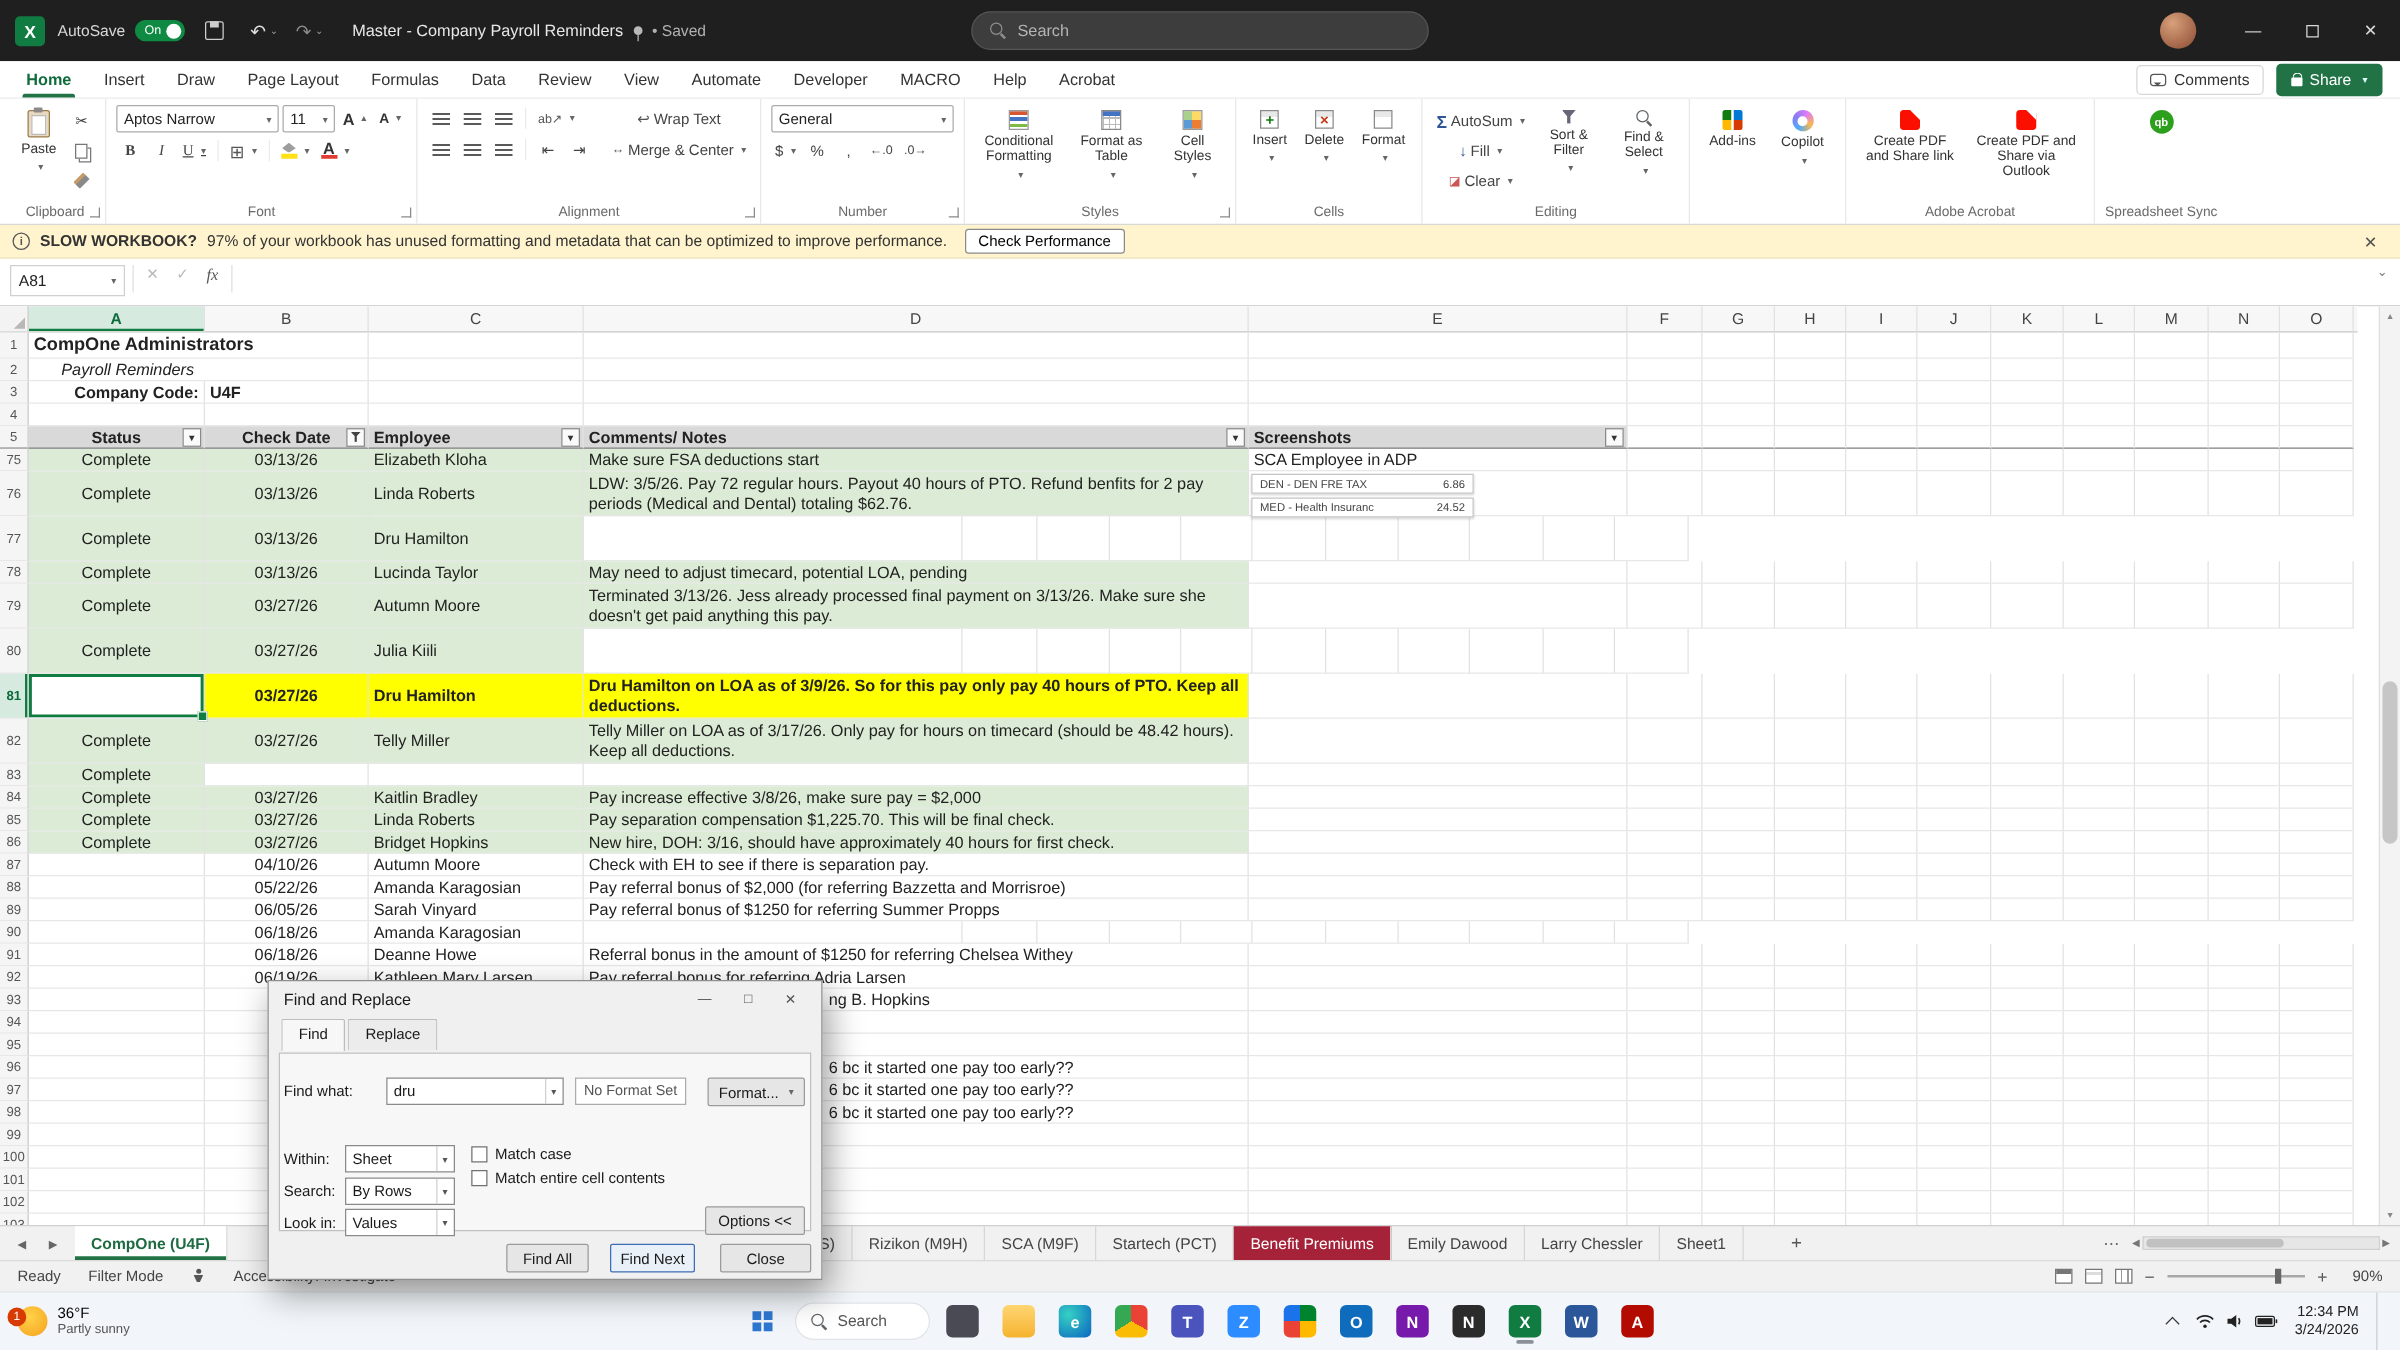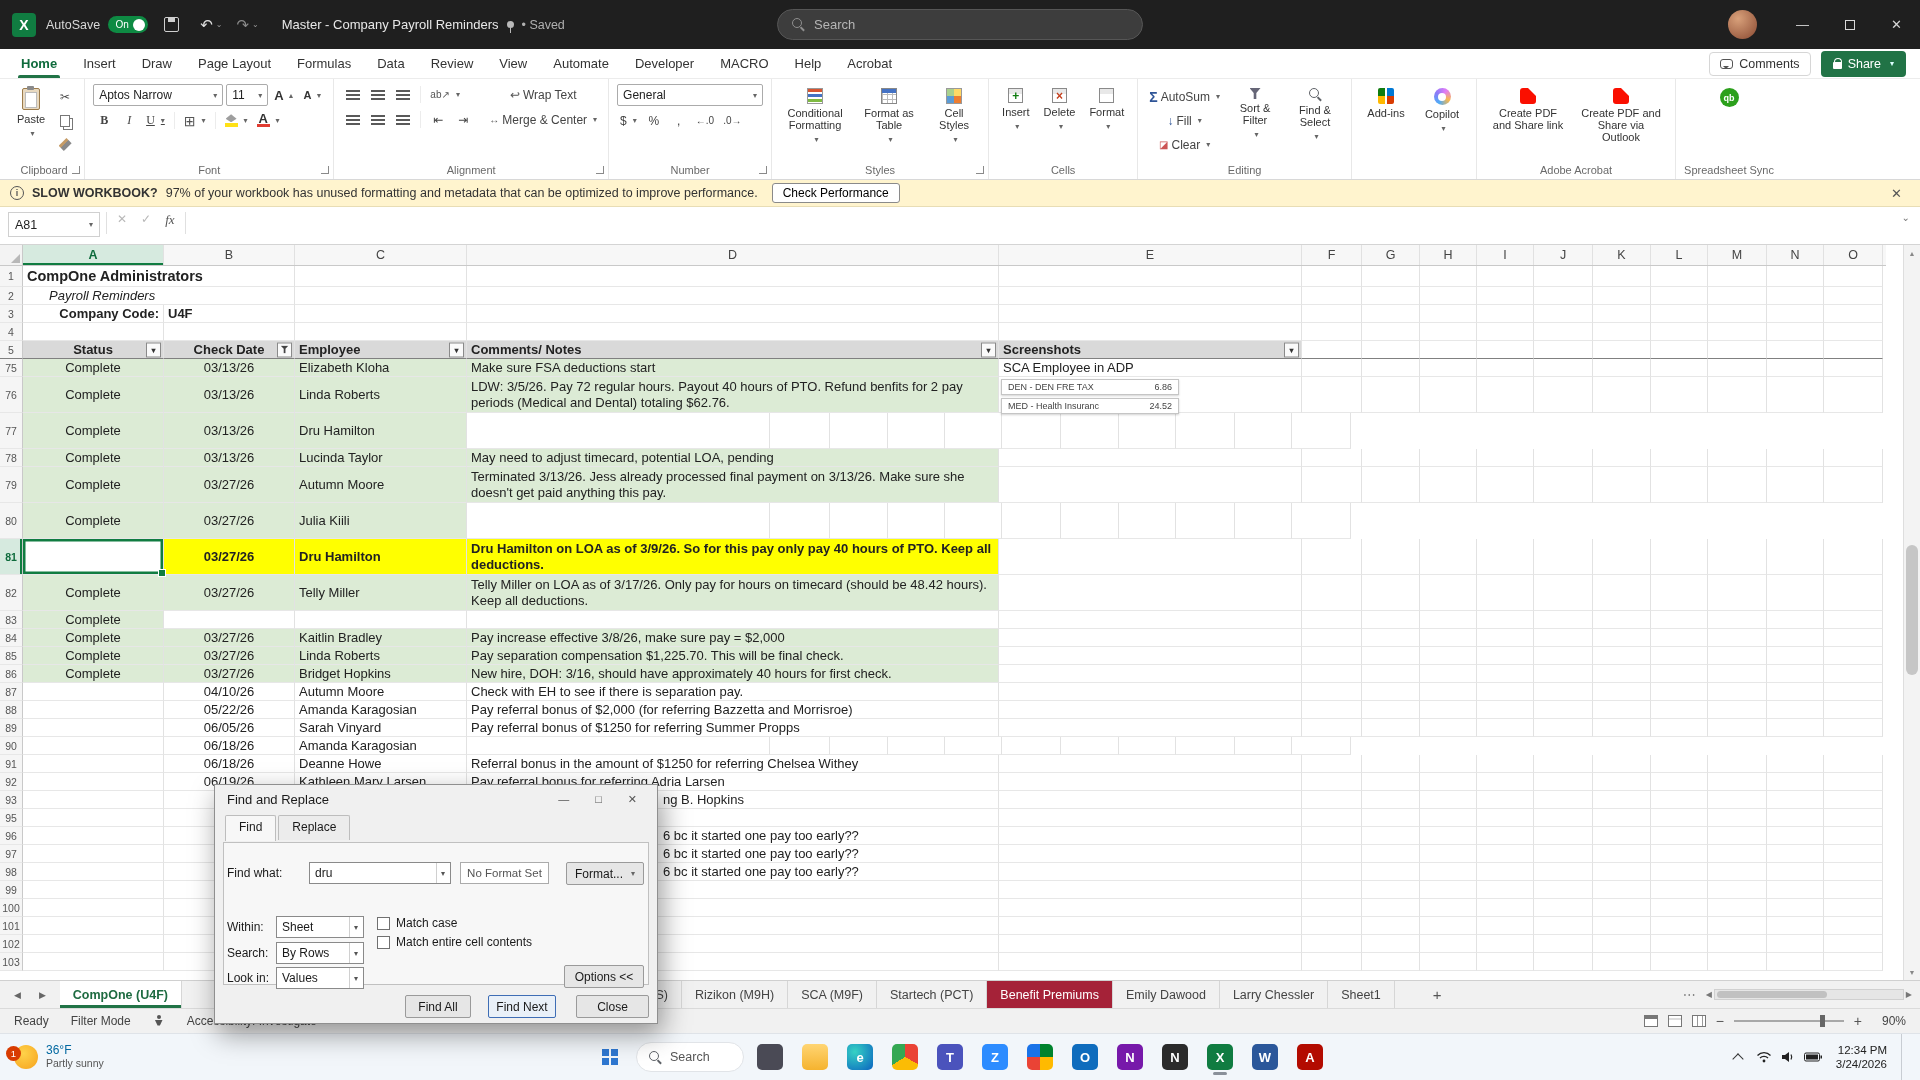--- a/index.html
+++ b/index.html
@@ -173,21 +173,21 @@
 .zoomth{position:absolute;left:78%;top:-5px;width:5px;height:12px;background:#666}
 .zpm{font-size:14px;color:#555;cursor:pointer}
 .zlabel{width:34px;text-align:right;cursor:pointer}
 
 
 .taskbar{position:absolute;top:1033px;left:0;width:1920px;height:47px;background:#f2f6fa;border-top:1px solid #dfe3e8;display:flex;align-items:center}
 .weather{display:flex;align-items:center;gap:8px;padding:0 14px;position:relative;cursor:pointer}
 .wsun{position:relative;width:24px;height:24px;border-radius:50%;background:radial-gradient(circle at 40% 35%,#ffd24a,#f6a21d)}
 .wbadge{position:absolute;left:6px;top:2px;min-width:15px;height:15px;border-radius:8px;background:#d83b01;color:#fff;font-size:9.5px;display:flex;align-items:center;justify-content:center;z-index:2;padding:0 3px}
 .wtxt{line-height:13px}
-.wtemp{font-size:12px;color:#0369a1}
+.wtemp{font-size:12px;color:#000000}
 .wdesc{font-size:10.5px;color:#555}
 .tcenter{position:absolute;left:50%;transform:translateX(-50%);display:flex;align-items:center;gap:7px}
 .tbico{width:38px;height:38px;border-radius:6px;display:flex;align-items:center;justify-content:center;position:relative;cursor:pointer}
 .win{position:relative;width:16px;height:16px}
 .win::before{content:"";position:absolute;width:7px;height:7px;background:#2e77d0;box-shadow:9px 0 0 #2e77d0,0 9px 0 #2e77d0,9px 9px 0 #2e77d0}
 .tsrch{width:108px;height:30px;background:#fff;border:1px solid #e1e4e8;border-radius:15px;display:flex;align-items:center;gap:8px;padding:0 12px;color:#555;font-size:12.5px;cursor:pointer}
 .appic{width:26px;height:26px;border-radius:5px;display:flex;align-items:center;justify-content:center;color:#fff;font-weight:bold;font-size:13px}
 .tbico.active::after{content:"";position:absolute;bottom:1px;left:12px;width:14px;height:3px;border-radius:2px;background:#8a9099}
 .tray{margin-left:auto;display:flex;align-items:center;gap:14px;padding-right:14px}
 .chev{width:8px;height:8px;border-left:1.6px solid #333;border-top:1.6px solid #333;transform:rotate(45deg);margin-top:3px;cursor:pointer}
@@ -1010,20 +1010,38 @@
           <div class="c" style="width: 57px;"></div>
           <div class="c" style="width: 57px;"></div>
           <div class="c" style="width: 59px;"></div>
           <div class="c" style="width: 58px;"></div>
           <div class="c" style="width: 57px;"></div>
           <div class="c" style="width: 59px;"></div>
           <div class="c" style="width: 57px;"></div>
           <div class="c" style="width: 59px;"></div>
         </div>
         <div class="grow" style="height: 18px;">
+          <div class="gut">94</div>
+          <div class="c ctr" style="width: 141px;"></div>
+          <div class="c ctr" style="width: 131px;"></div>
+          <div class="c" style="width: 172px;"></div>
+          <div class="c" style="width: 532px;"></div>
+          <div class="c" style="width: 303px;"></div>
+          <div class="c" style="width: 60px;"></div>
+          <div class="c" style="width: 58px;"></div>
+          <div class="c" style="width: 57px;"></div>
+          <div class="c" style="width: 57px;"></div>
+          <div class="c" style="width: 59px;"></div>
+          <div class="c" style="width: 58px;"></div>
+          <div class="c" style="width: 57px;"></div>
+          <div class="c" style="width: 59px;"></div>
+          <div class="c" style="width: 57px;"></div>
+          <div class="c" style="width: 59px;"></div>
+        </div>
+        <div class="grow" style="height: 18px;">
           <div class="gut">95</div>
           <div class="c ctr" style="width: 141px;"></div>
           <div class="c ctr" style="width: 131px;"></div>
           <div class="c" style="width: 172px;"></div>
           <div class="c" style="width: 532px;"></div>
           <div class="c" style="width: 303px;"></div>
           <div class="c" style="width: 60px;"></div>
           <div class="c" style="width: 58px;"></div>
           <div class="c" style="width: 57px;"></div>
           <div class="c" style="width: 57px;"></div>

